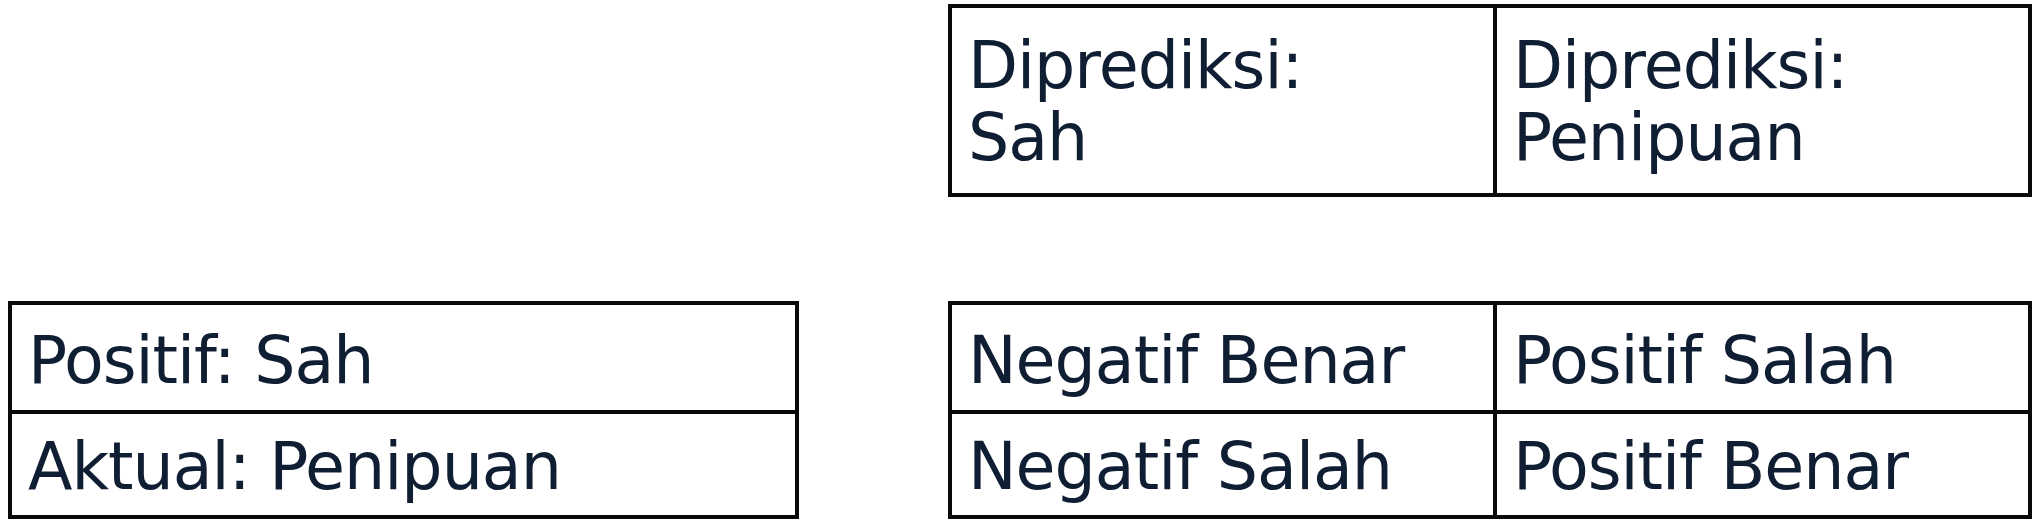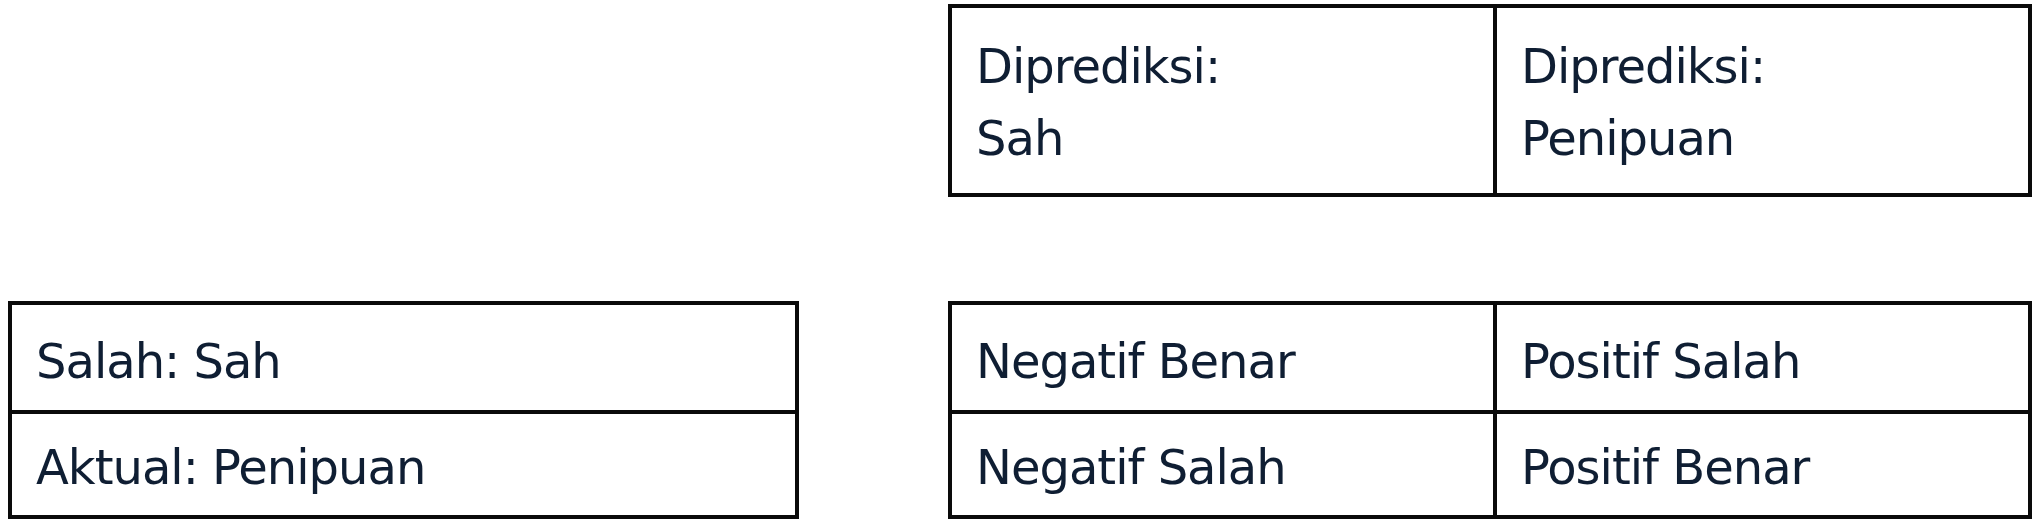--- a/index.html
+++ b/index.html
@@ -1,40 +1,40 @@
 <!DOCTYPE html>
 <html><head>
 <meta charset="utf-8">
 <style>
   html, body { margin:0; padding:0; background:#ffffff; }
   body { width:2032px; height:528px; position:relative; overflow:hidden;
          font-family:"DejaVu Sans","Liberation Sans",sans-serif; color:#0f1e33; }
   .box { position:absolute; border:4px solid #0a0a0a; box-sizing:border-box; background:#fff; }
-  .cell { position:absolute; box-sizing:border-box; font-size:48px; line-height:72px;
-          padding-left:24px; letter-spacing:-1px; white-space:nowrap; }
+  .cell { position:absolute; box-sizing:border-box; font-size:65px; line-height:72px;
+          padding-left:16px; letter-spacing:-1px; white-space:nowrap; }
   .vline { position:absolute; width:4px; background:#0a0a0a; }
   .hline { position:absolute; height:4px; background:#0a0a0a; }
 </style>
 </head>
 <body>
 
 <div class="box" style="left:948px; top:4px; width:1084px; height:193px;">
   <div class="cell" style="left:0; top:22px; width:540px;">
     <div>Diprediksi:</div>
     <div>Sah</div>
   </div>
   <div class="vline" style="left:541px; top:0; height:185px;"></div>
   <div class="cell" style="left:545px; top:22px; width:535px;">
     <div>Diprediksi:</div>
     <div>Penipuan</div>
   </div>
 </div>
 
 <div class="box" style="left:8px; top:301px; width:791px; height:218px;">
-  <div class="cell" style="left:0; top:20px; width:783px;">Salah: Sah</div>
+  <div class="cell" style="left:0; top:20px; width:783px;">Positif: Sah</div>
   <div class="hline" style="left:0; top:105px; width:783px;"></div>
   <div class="cell" style="left:0; top:126px; width:891px;">Aktual: Penipuan</div>
 </div>
 
 <div class="box" style="left:948px; top:301px; width:1084px; height:218px;">
   <div class="cell" style="left:545px; top:20px; width:535px;">Positif Salah</div>
   <div class="cell" style="left:0; top:20px; width:540px;">Negatif Benar</div>
   <div class="hline" style="left:0; top:105px; width:1076px;"></div>
   <div class="vline" style="left:541px; top:0; height:210px;"></div>
   <div class="cell" style="left:545px; top:126px; width:535px;">Positif Benar</div>

